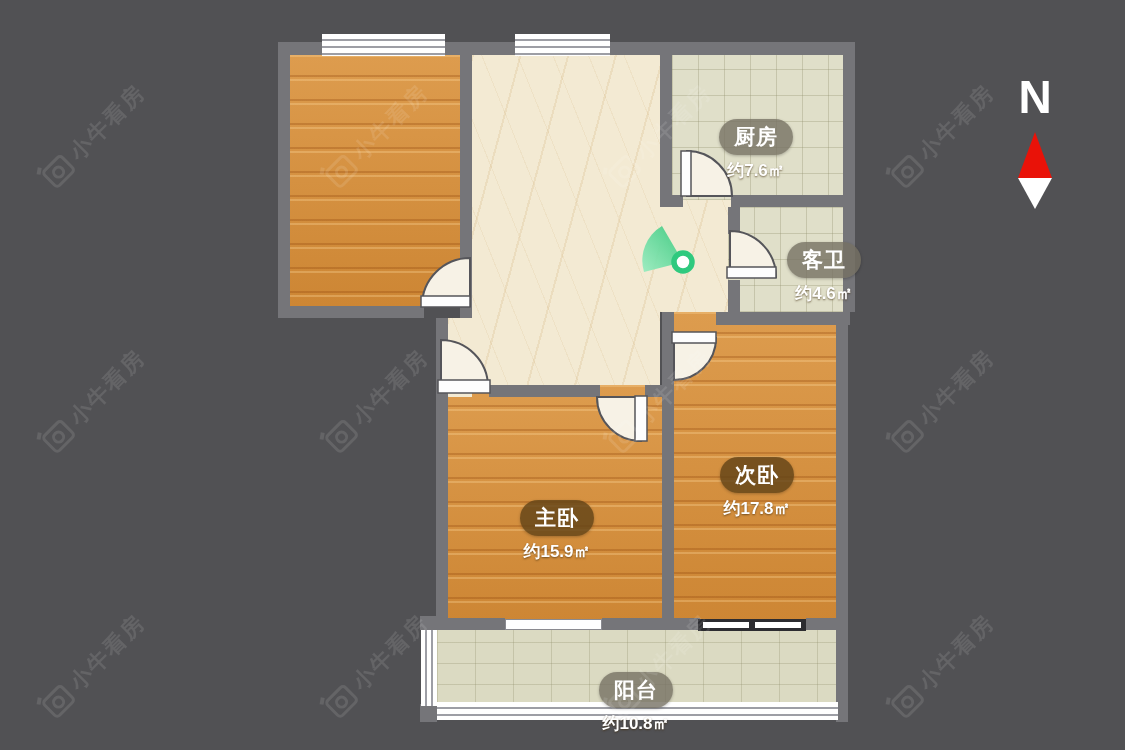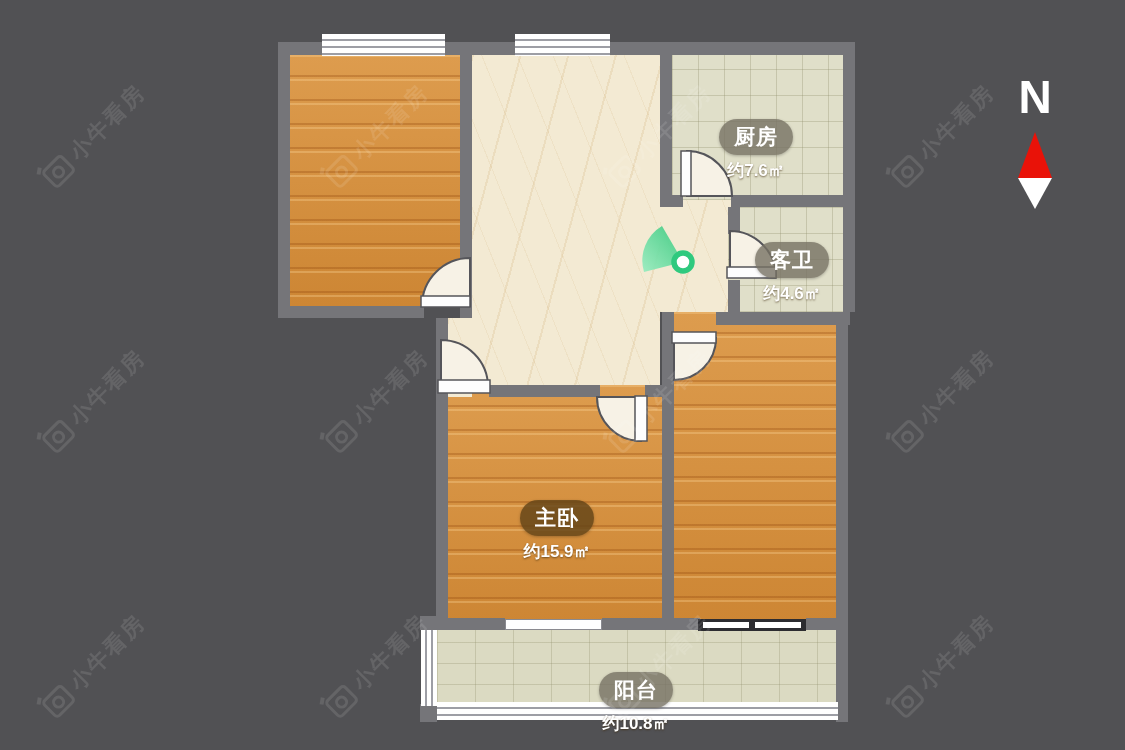--- a/index.html
+++ b/index.html
@@ -152,27 +152,31 @@
     <rect x="672" y="332" width="44" height="11" fill="#fdfdfd" stroke="#55555a" stroke-width="1.5"></rect>
 
     <path d="M683,262 L644,272 A40,40 0 0 1 662,226 Z" fill="url(#fanGrad)" opacity="0.92"></path>
     <circle cx="683" cy="262" r="9" fill="#ffffff" stroke="#2fc97e" stroke-width="5.5"></circle>
   </svg>
 
   <div class="room-label" style="left:756px;top:119px;">
     <div class="pill pill-stone">厨房</div>
     <div class="area">约7.6㎡</div>
   </div>
-  <div class="room-label" style="left:792px;top:242px;">
+  <div class="room-label" style="left:824px;top:242px;">
     <div class="pill pill-stone">客卫</div>
     <div class="area">约4.6㎡</div>
   </div>
   <div class="room-label" style="left:557px;top:500px;">
     <div class="pill pill-wood">主卧</div>
     <div class="area">约15.9㎡</div>
+  </div>
+  <div class="room-label" style="left:757px;top:457px;">
+    <div class="pill pill-wood">次卧</div>
+    <div class="area">约17.8㎡</div>
   </div>
   <div class="room-label" style="left:636px;top:672px;">
     <div class="pill pill-stone">阳台</div>
     <div class="area">约10.8㎡</div>
   </div>
 
   <div class="compass">
     <div class="compass-n">N</div>
     <svg class="compass-arrow" width="36" height="78" viewBox="0 0 36 78">
       <polygon points="18,0 35,46 1,46" fill="#e91208"></polygon>

